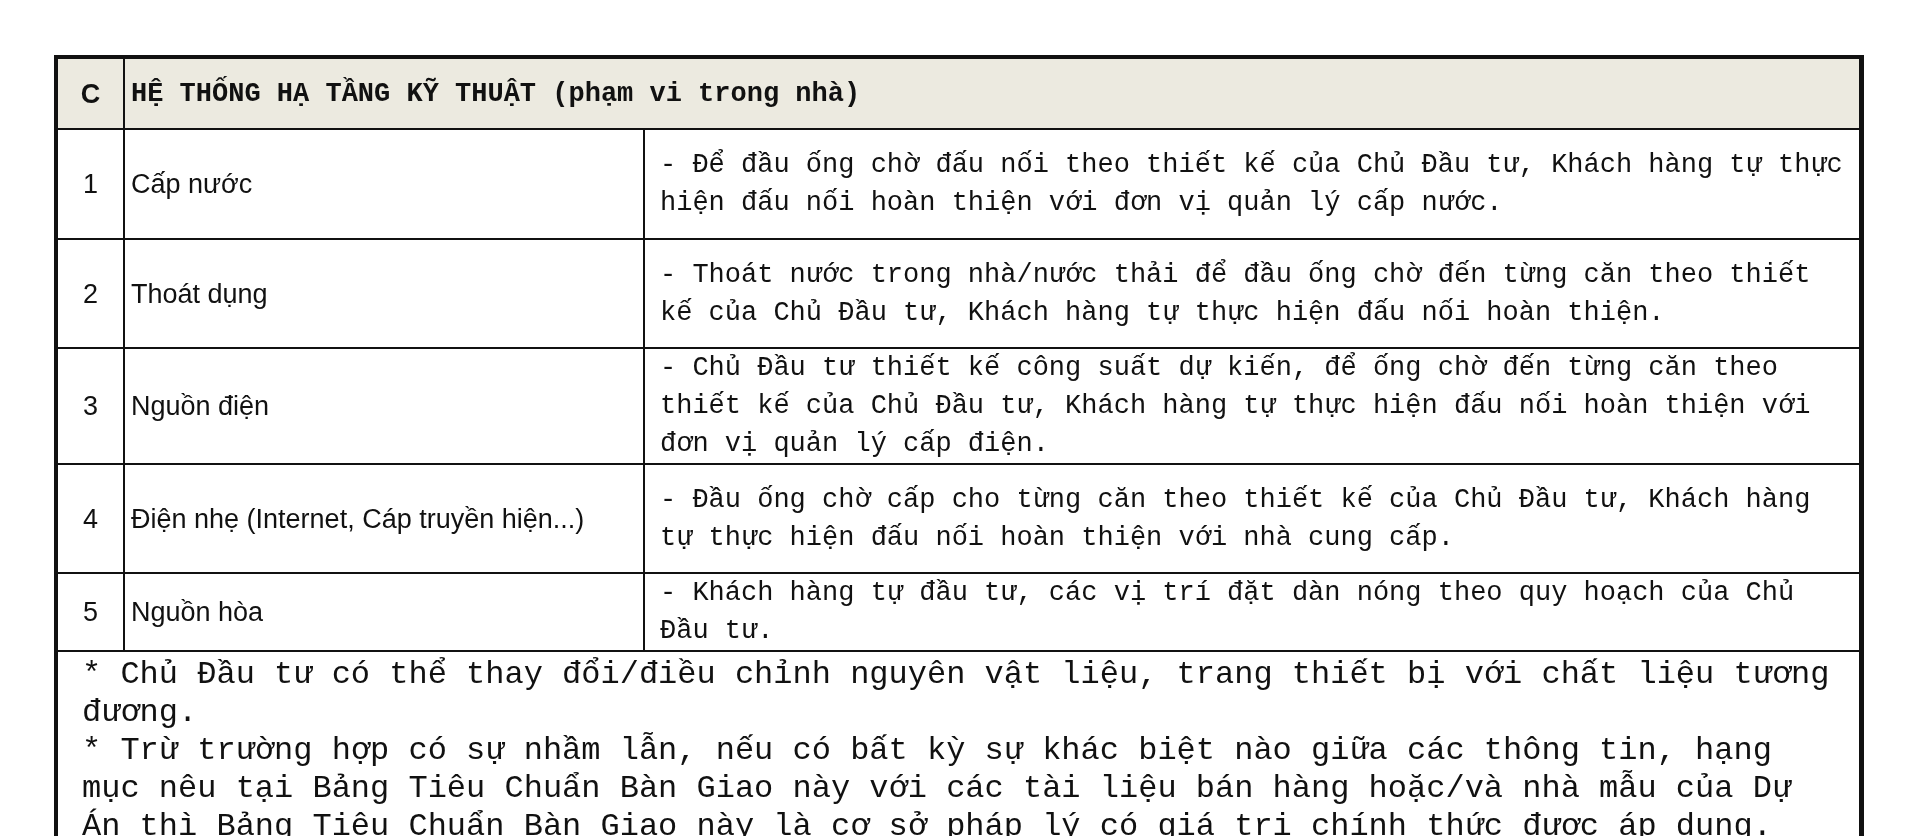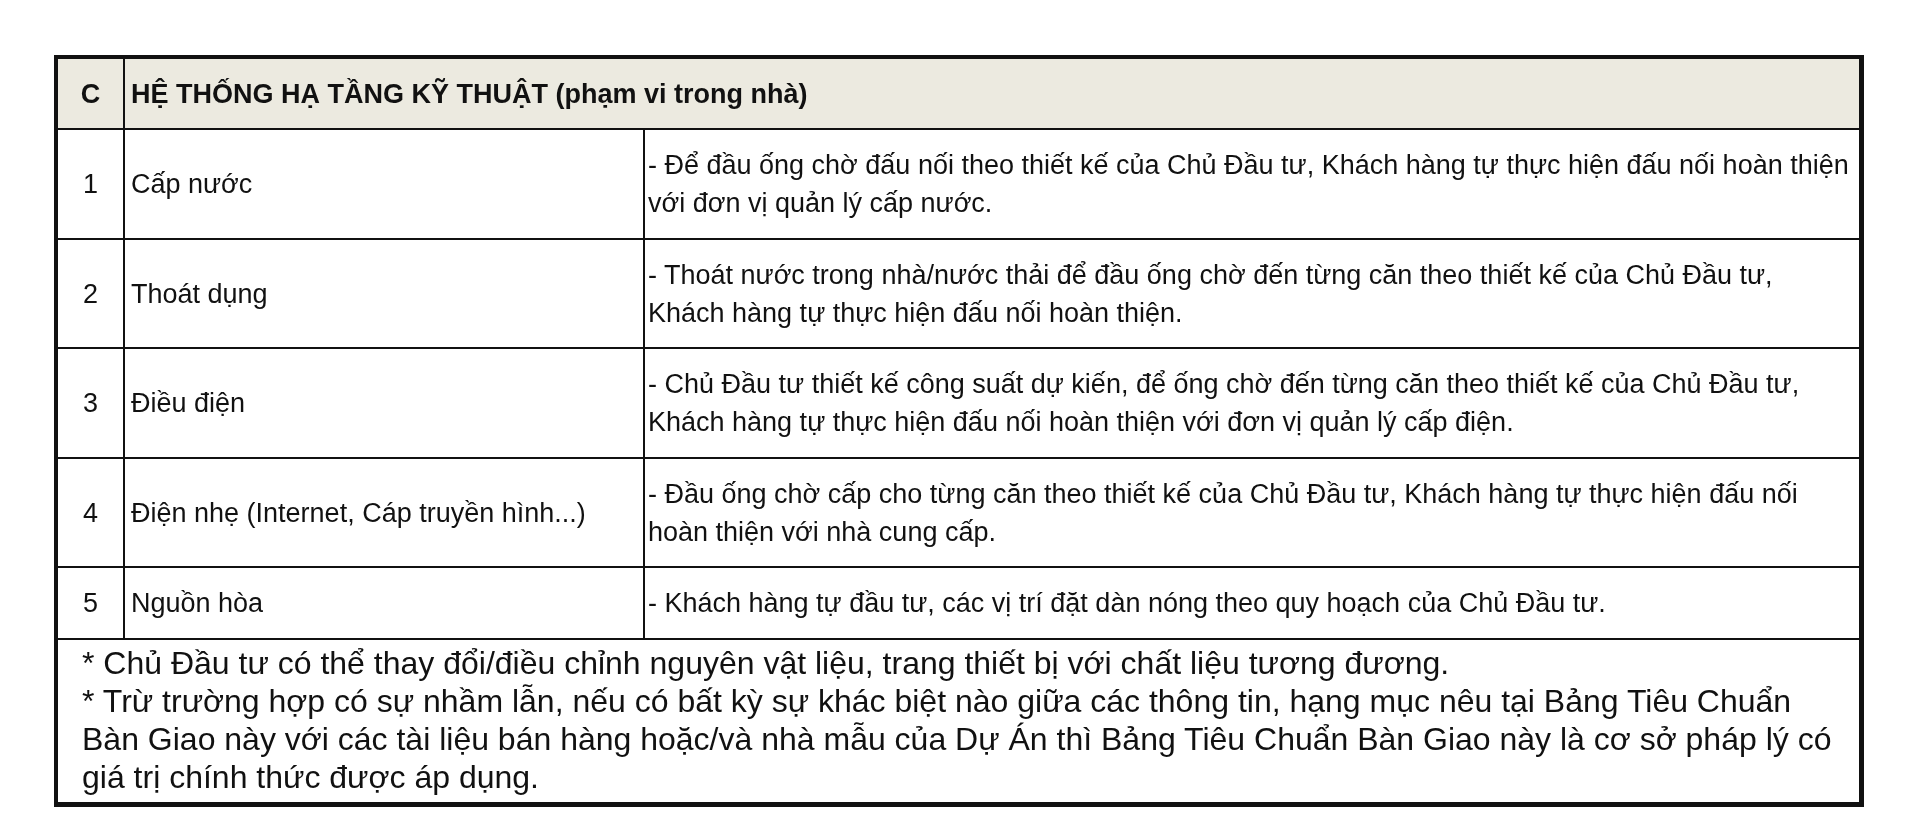--- a/index.html
+++ b/index.html
@@ -32,34 +32,34 @@
   }
   td {
     border: 2px solid #111111;
     font-size: 27px;
     line-height: 38px;
     vertical-align: middle;
     padding: 0 6px;
   }
   tr:first-child td { border-top: none; }
   td:first-child { border-left: none; }
-  td:last-child { border-right: none; }
+  td:last-child { border-right: none; font-family: Liberation Mono, monospace; }
   .col-no { width: 66px; text-align: center; padding: 0; }
   .col-item { width: 508px; }
   .header-row td {
     background: #ECEAE0;
     font-weight: bold;
     height: 69px;
   }
   .row-1 td { height: 108px; }
   .row-2 td { height: 107px; }
   .row-3 td { height: 108px; }
   .row-4 td { height: 107px; }
   .row-5 td { height: 70px; }
-  .desc { padding-left: 3px; padding-right: 10px; }
+  .desc { padding-left: 15px; padding-right: 10px; }
   .notes {
     border-bottom: none;
     padding: 4px 24px 6px 24px;
     font-size: 32px;
     line-height: 38px;
     vertical-align: top;
   }
   .note-line { display: block; }
 </style>
 </head>
@@ -82,26 +82,26 @@
       <td>Cấp nước</td>
       <td class="desc">- Để đầu ống chờ đấu nối theo thiết kế của Chủ Đầu tư, Khách hàng tự thực hiện đấu nối hoàn thiện với đơn vị quản lý cấp nước.</td>
     </tr>
     <tr class="row-2">
       <td class="col-no">2</td>
       <td>Thoát dụng</td>
       <td class="desc">- Thoát nước trong nhà/nước thải để đầu ống chờ đến từng căn theo thiết kế của Chủ Đầu tư, Khách hàng tự thực hiện đấu nối hoàn thiện.</td>
     </tr>
     <tr class="row-3">
       <td class="col-no">3</td>
-      <td>Điều điện</td>
+      <td>Nguồn điện</td>
       <td class="desc">- Chủ Đầu tư thiết kế công suất dự kiến, để ống chờ đến từng căn theo thiết kế của Chủ Đầu tư, Khách hàng tự thực hiện đấu nối hoàn thiện với đơn vị quản lý cấp điện.</td>
     </tr>
     <tr class="row-4">
       <td class="col-no">4</td>
-      <td>Điện nhẹ  (Internet, Cáp truyền hình...)</td>
+      <td>Điện nhẹ  (Internet, Cáp truyền hiện...)</td>
       <td class="desc">- Đầu ống chờ cấp cho từng căn theo thiết kế của Chủ Đầu tư, Khách hàng tự thực hiện đấu nối hoàn thiện với nhà cung cấp.</td>
     </tr>
     <tr class="row-5">
       <td class="col-no">5</td>
       <td>Nguồn hòa</td>
       <td class="desc">- Khách hàng tự đầu tư, các vị trí đặt dàn nóng theo quy hoạch của Chủ Đầu tư.</td>
     </tr>
     <tr>
       <td colspan="3" class="notes">
         <span class="note-line">* Chủ Đầu tư có thể thay đổi/điều chỉnh nguyên vật liệu, trang thiết bị với chất liệu tương đương.</span>

